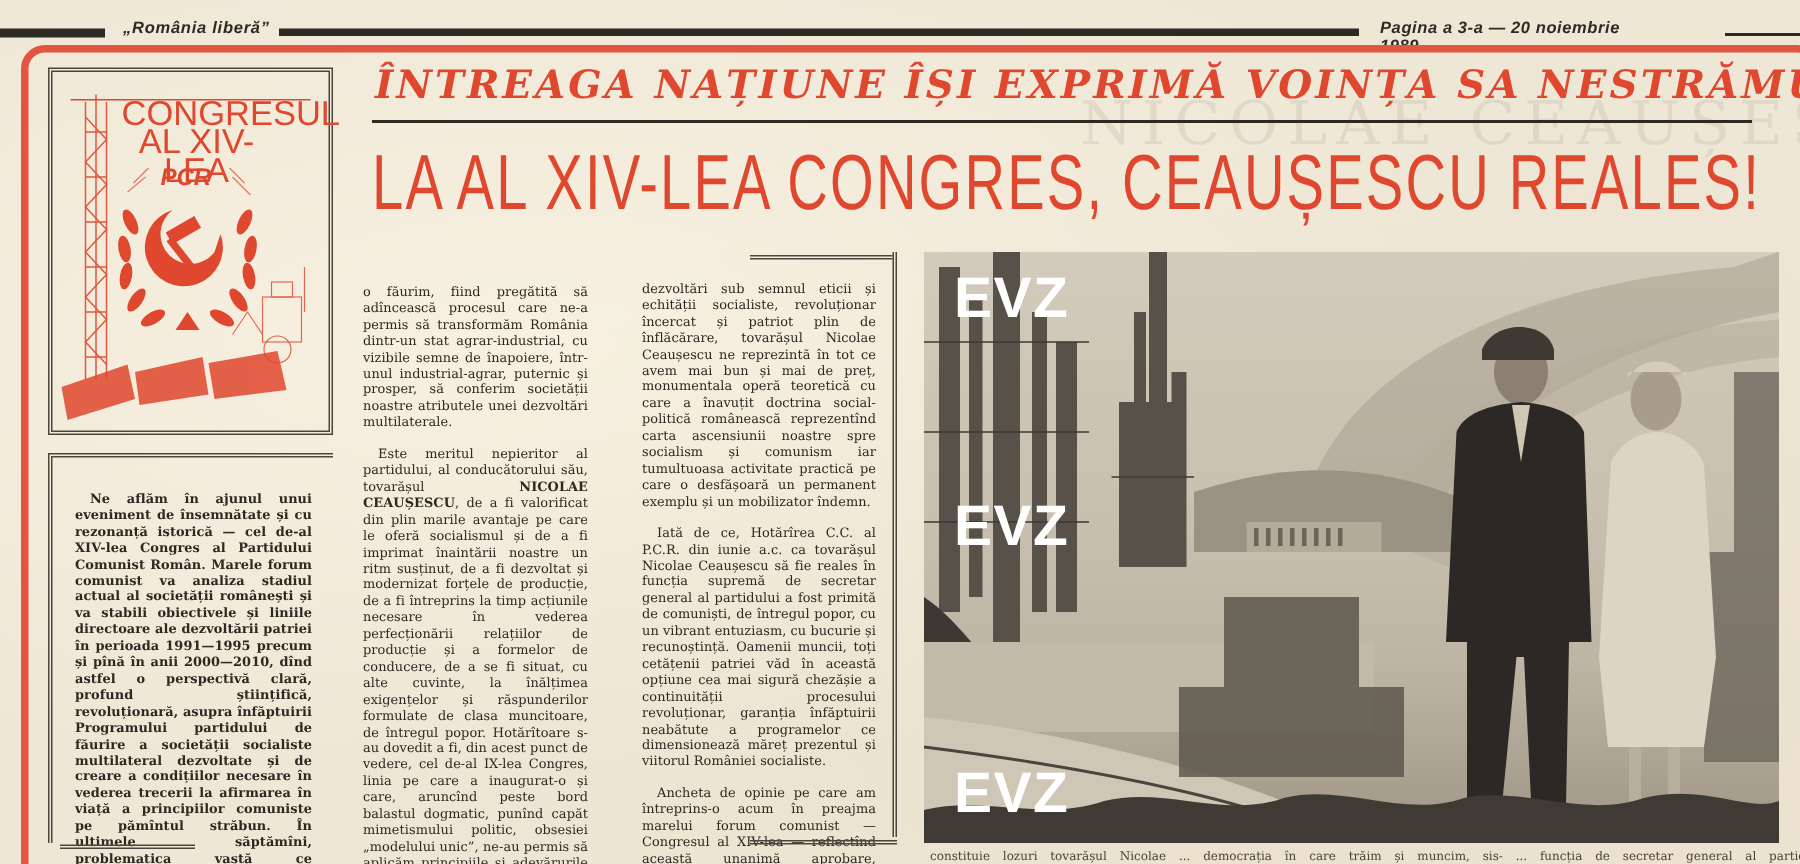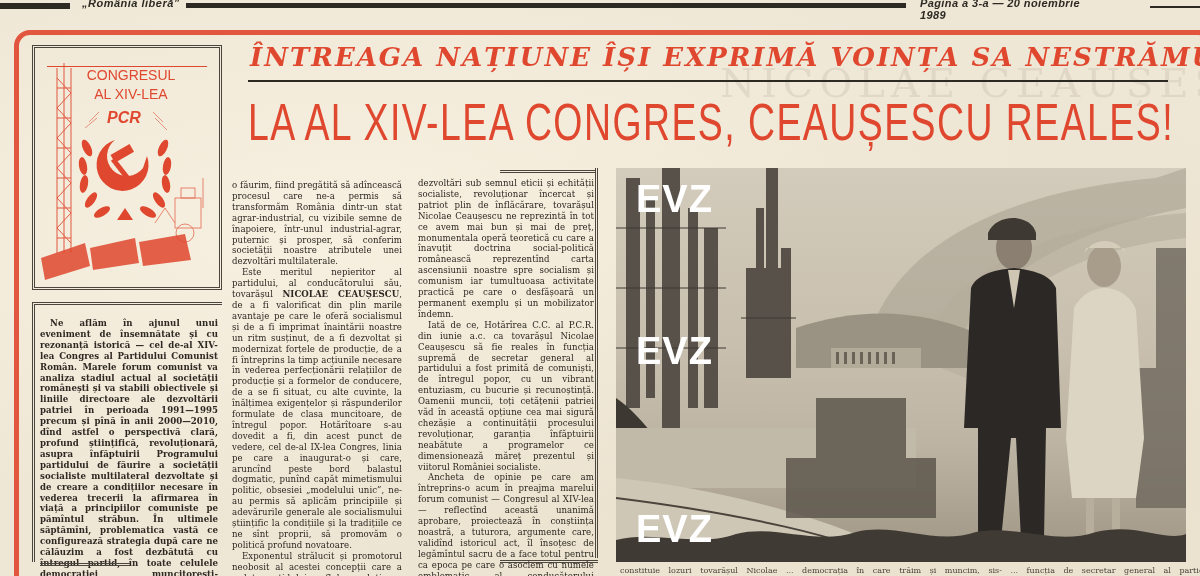--- a/index.html
+++ b/index.html
@@ -12,21 +12,21 @@
   }
   .paper-tint {
     position: absolute; inset: 0;
     background:
       radial-gradient(ellipse at 30% 40%, rgba(255,250,235,0.5), rgba(0,0,0,0) 60%),
       radial-gradient(ellipse at 80% 80%, rgba(215,200,170,0.25), rgba(0,0,0,0) 60%);
     pointer-events: none;
   }
   
   .running-header {
-    position: absolute; left: 0; top: 1px; width: 1084px; height: 12px;
+    position: absolute; left: 0; top: 17px; width: 1084px; height: 12px;
   }
   .rh-bar-left { position: absolute; left: 0; top: 2px; width: 70px; height: 6px; background: #2d2a24; }
   .rh-paper {
     position: absolute; left: 82px; top: -4px;
     font-family: "Liberation Sans", sans-serif; font-style: italic; font-weight: bold;
     font-size: 11px; color: #2d2a24; letter-spacing: 0.5px;
   }
   .rh-rule { position: absolute; left: 186px; top: 2px; width: 720px; height: 5px; background: #2d2a24; }
   .rh-page {
     position: absolute; left: 920px; top: -4px;
@@ -57,36 +57,36 @@
 
   
   .emblem-box {
     position: absolute; left: 32px; top: 45px; width: 190px; height: 245px;
     border: 3px double #4b463d;
   }
   .emblem-topline { position: absolute; left: 12px; top: 18px; width: 160px; height: 1px; background: #e0472f; }
   .emblem-title {
     position: absolute; left: 46px; top: 18px;
     font-family: "Liberation Sans", sans-serif; color: #e0472f;
-    font-size: 14px; line-height: 19px; text-align: center; width: 100px;
+    font-size: 23px; line-height: 19px; text-align: center; width: 100px;
   }
   .emblem-svg { position: absolute; left: 0; top: 0; }
 
   
   .intro-box {
     position: absolute; left: 32px; top: 302px; width: 190px; height: 260px;
     border-left: 3px double #4b463d; border-top: 3px double #4b463d;
   }
 
   .col-text {
     position: absolute;
     font-family: "DejaVu Serif", serif; font-size: 8.6px; line-height: 10.9px;
     color: #2d2822; text-align: justify; letter-spacing: 0.05px;
   }
-  .col-text p { text-indent: 10px; margin: 0; }
+  .col-text p { text-indent: 10px; margin: 10px; }
   .col-text p.noindent { text-indent: 0; }
   .col-text b { font-weight: bold; }
   .intro-text { left: 40px; top: 318px; width: 178px; font-weight: bold; font-size: 8.6px; }
 
   .col-1 { left: 232px; top: 180px; width: 170px; }
   .col-2 { left: 418px; top: 178px; width: 176px; }
 
   .col2-top-rule { position: absolute; left: 500px; top: 170px; width: 95px; height: 3px; border-top: 1px solid #4b463d; border-bottom: 1px solid #4b463d; }
   .col2-right-rule { position: absolute; left: 595px; top: 168px; width: 3px; height: 390px; border-left: 1px solid #4b463d; border-right: 1px solid #4b463d; }
   .col2-bottom-rule { position: absolute; left: 500px; top: 560px; width: 98px; height: 3px; border-top: 1px solid #4b463d; border-bottom: 1px solid #4b463d; }

